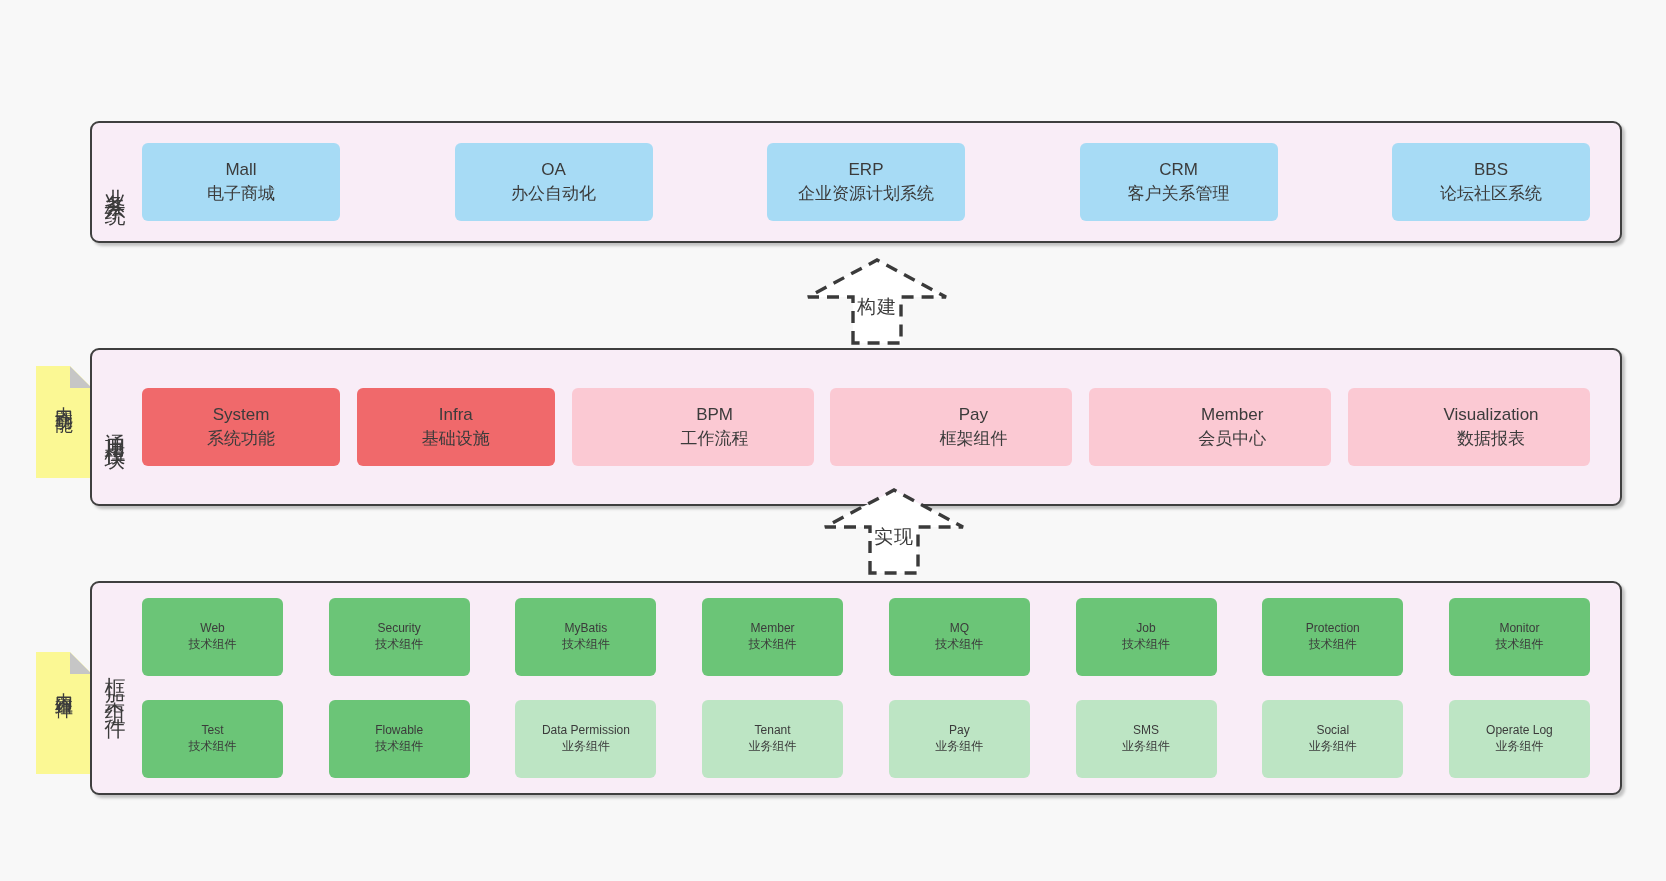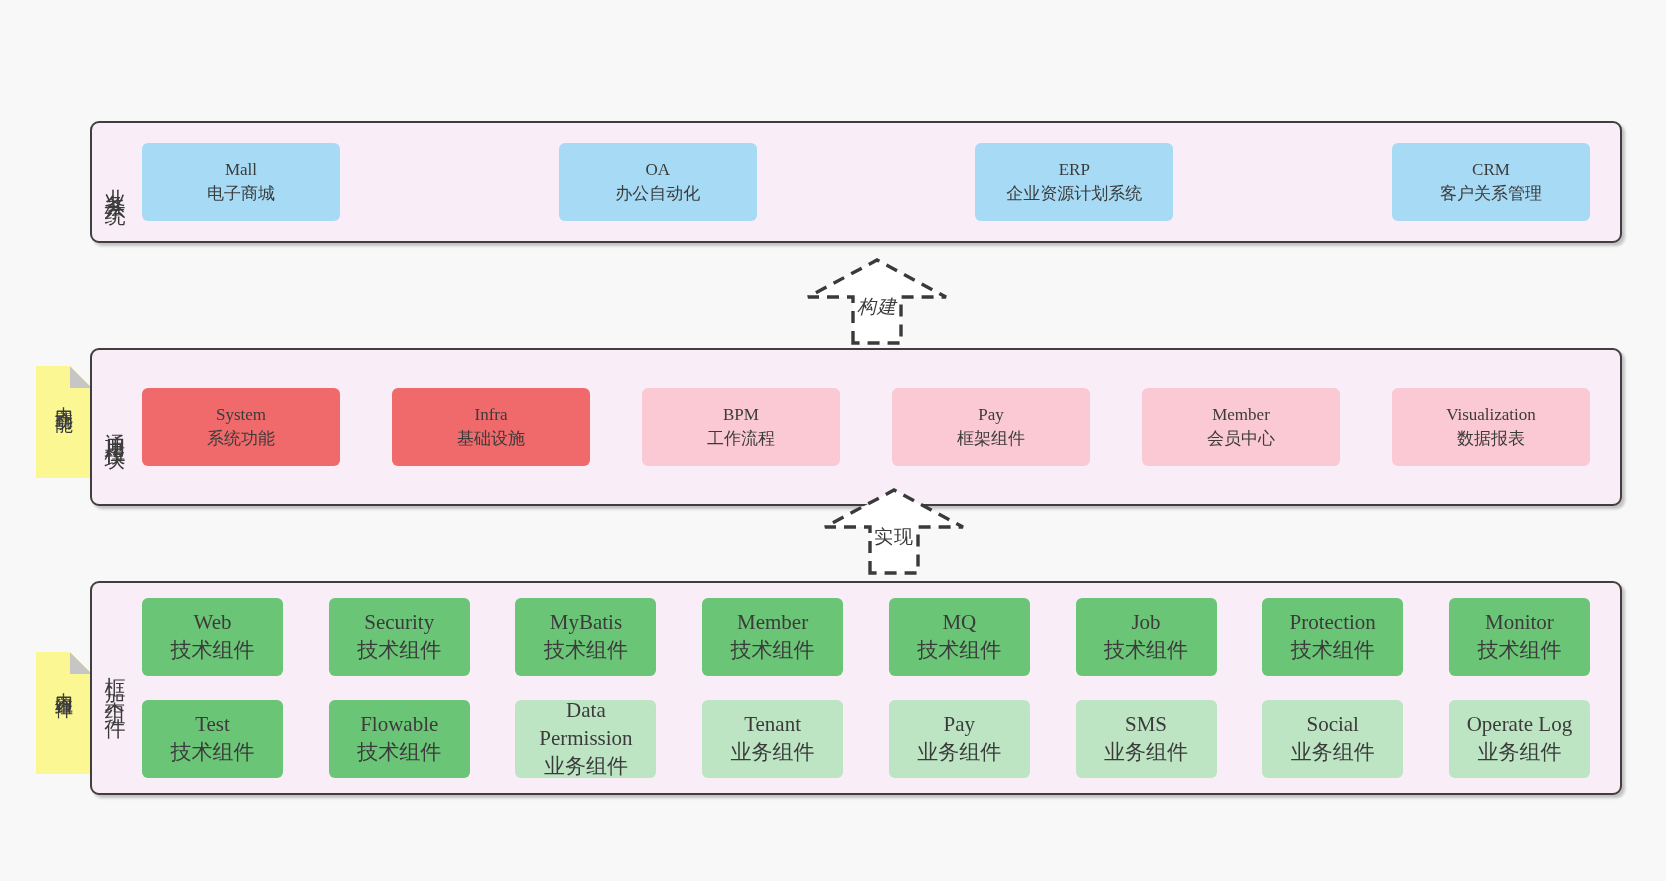--- a/index.html
+++ b/index.html
@@ -32,48 +32,48 @@
     margin:0 30px 0 16px;
   }
   .rows{
     flex:1;display:flex;flex-direction:column;justify-content:center;gap:24px;
     margin:0 30px 0 16px;
   }
   .rows .box-area{flex:none;margin:0;}
   .box{
     height:78px;border-radius:6px;
     display:flex;flex-direction:column;justify-content:center;align-items:center;
-    text-align:center;line-height:1.42;font-size:17px;font-family:Liberation Serif, serif;
+    text-align:center;line-height:1.42;font-size:17px;
   }
   #band1 .box,#band2 .box{width:198px;}
-  #band3 .box{width:141px;font-size:21px;line-height:1.32;padding:0 4px;box-sizing:border-box;align-items:center;}
+  #band3 .box{width:141px;font-size:12px;line-height:1.32;padding:0 4px;box-sizing:border-box;align-items:center;}
   .v-blue{background:var(--blue,#a7dbf5);}
   .v-red{background:var(--red,#f0696b);}
-  .v-pink{background:var(--pink,#fbc9d3);}
+  .v-pink{background:var(--pink,#fbc9d3);padding-left:44px;}
   .v-green{background:var(--green,#6bc577);}
   .v-light-green{background:var(--light-green,#bde5c4);}
   .sticky{
     position:absolute;left:36px;width:56px;z-index:0;
     background:var(--sticky-yellow,#fbf894);
     clip-path:polygon(0 0,calc(100% - 22px) 0,100% 22px,100% 100%,0 100%);
     display:flex;justify-content:center;
   }
   #sticky1{top:366px;height:112px;}
   #sticky2{top:652px;height:122px;}
   .fold{
     position:absolute;top:0;right:0;width:22px;height:22px;
     background:var(--fold-gray,#c6c6c6);
     clip-path:polygon(0 0,100% 100%,0 100%);
   }
   .sticky-text{
     writing-mode:vertical-rl;text-orientation:upright;
     font-size:18px;letter-spacing:3px;line-height:1;margin-top:26px;white-space:nowrap;
   }
   .arrow{position:absolute;width:142px;height:88px;z-index:2;}
-  #arrow1{left:806px;top:257px;font-style:italic;}
+  #arrow1{left:806px;top:257px;}
   #arrow2{left:823px;top:487px;}
   .arrow svg{position:absolute;left:0;top:0;}
   .arrow-label{
     position:absolute;top:37px;left:0;right:0;text-align:center;
     font-size:19px;letter-spacing:1px;
   }
 </style>
 </head>
 <body>
 
@@ -99,20 +99,24 @@
           <div class="box-title">OA</div>
           <div class="box-sub">办公自动化</div>
         </div>
         <div class="box v-blue">
           <div class="box-title">ERP</div>
           <div class="box-sub">企业资源计划系统</div>
         </div>
         <div class="box v-blue">
           <div class="box-title">CRM</div>
           <div class="box-sub">客户关系管理</div>
+        </div>
+        <div class="box v-blue">
+          <div class="box-title">BBS</div>
+          <div class="box-sub">论坛社区系统</div>
         </div>
       </div>
   </section>
 
   <div class="arrow" id="arrow1">
     <svg width="142" height="88" viewBox="0 0 142 88">
       <polygon points="47,86 47,40 2,40 71,3 140,40 95,40 95,86" fill="#ffffff" stroke="#3a3a3a" stroke-width="3.4" stroke-dasharray="12 8"></polygon>
     </svg>
     <div class="arrow-label">构建</div>
   </div>

